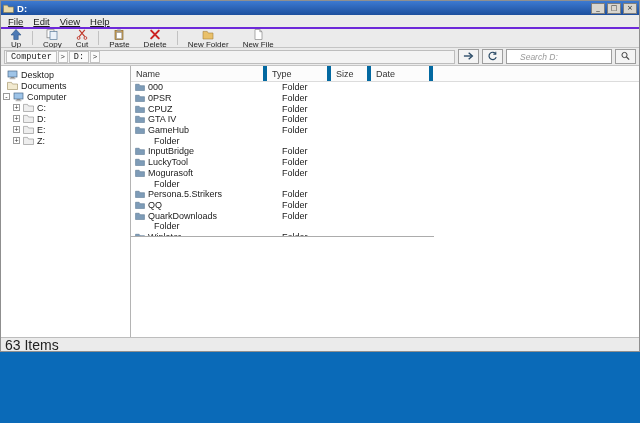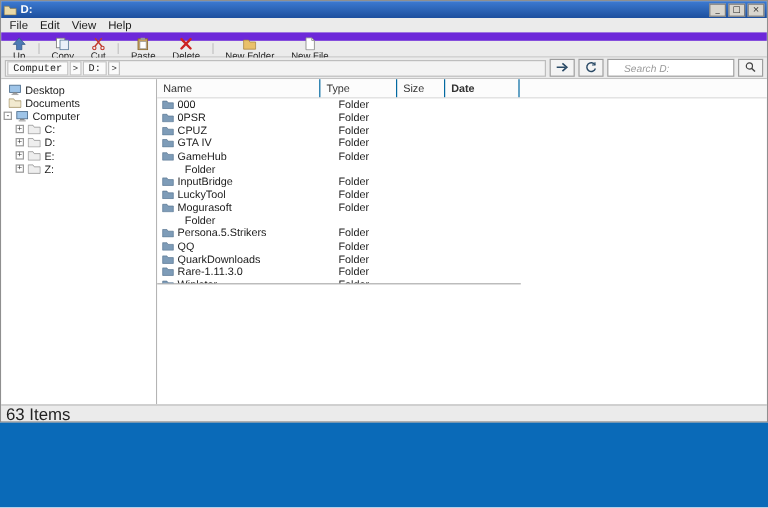--- a/index.html
+++ b/index.html
@@ -23,25 +23,25 @@
   .winbtn {
     width:14px; height:11px; background:#d9d6cf; border:1px solid #7e7e7e;
     font-size:7px; line-height:1; display:flex; align-items:center; justify-content:center;
     color:#222; font-family:"DejaVu Sans", sans-serif; cursor:default;
   }
   
   .menubar {
     height:12px; flex:0 0 12px; display:flex; align-items:center;
     padding-left:2px; font-size:9.5px; color:#1a1a1a; background:#ebebeb;
   }
-  .menu-item { padding:0 5px; }
+  .menu-item { padding:0 5px;text-decoration:underline; }
   
   .toolbar {
     height:21px; flex:0 0 21px; display:flex; align-items:stretch;
-    padding:0 2px; border-top:7px solid #6d28d9; border-bottom:1px solid #c4c4c4; background:#ebebeb;
+    padding:0 2px; border-top:2px solid #6d28d9; border-bottom:1px solid #c4c4c4; background:#ebebeb;
   }
   .tool-btn {
     display:flex; flex-direction:column; align-items:center; justify-content:center;
     padding:1px 7px 0 7px; color:#222; background:transparent; border:0;
   }
   .tool-btn svg { width:12px; height:11px; display:block; }
   .tool-label { font-size:8px; line-height:1; margin-top:1px; white-space:nowrap; }
   .tb-sep { width:1px; background:#c2c2c2; margin:2px 3px; }
   
   .addressbar {
@@ -82,22 +82,22 @@
   .tree-item.lvl0c { padding-left:2px; }
   .tree-item.lvl1 { padding-left:12px; }
   .expander {
     width:7px; height:7px; flex:0 0 7px; border:1px solid #9a9a9a; background:#fff;
     font-size:7px; line-height:1; color:#333; display:flex; align-items:center; justify-content:center;
   }
   .tree-icon { width:11px; height:10px; flex:0 0 11px; display:flex; align-items:center; }
   .tree-label { white-space:nowrap; }
   .list-panel { flex:1; background:#fff; display:flex; flex-direction:column; font-size:9px; color:#1a1a1a; min-width:0; }
   .list-header { height:16px; flex:0 0 16px; display:flex; align-items:stretch; background:#fcfcfc; border-bottom:1px solid #dcdcdc; }
-  .col { border-right:1px solid #0369a1; padding-left:5px; display:flex; align-items:center; color:#333; }
-  .col.c-name { width:136px; } .col.c-type { width:64px; } .col.c-size { width:40px; } .col.c-date { width:62px;font-weight:bold; }
+  .col { border-right:4px solid #0369a1; padding-left:5px; display:flex; align-items:center; color:#333; }
+  .col.c-name { width:136px; } .col.c-type { width:64px; } .col.c-size { width:40px; } .col.c-date { width:62px; }
   .rows { height:155px; width:303px; overflow:hidden; border-bottom:1px solid #acacac; }
   .file-row { height:10.7px; display:flex; align-items:center; }
   .cell { white-space:nowrap; overflow:hidden; }
   .cell.name { width:136px; display:flex; align-items:center; gap:3px; padding-left:4px; }
   .cell.name svg { width:10px; height:8px; flex:0 0 10px; }
   .cell.type { width:64px; padding-left:5px;margin-left:18px; }
   .cell.size { width:40px; padding-left:5px; }
   .cell.date { width:62px; padding-left:5px; }
   
   .statusbar {
@@ -431,26 +431,20 @@
       <svg viewBox="0 0 11 9">
                   <path d="M0.5 2 L0.5 8.5 L10.5 8.5 L10.5 3 L5.5 3 L4.5 1.4 L0.5 1.4 Z" fill="#7e9cb8" stroke="#52708c" stroke-width="0.6"></path>
                 </svg>
       <span class="name-text">QuarkDownloads</span>
     </span>
     <span class="cell type">Folder</span>
     <span class="cell size"></span>
     <span class="cell date"></span>
   </div>
             <div class="file-row">
-    <span class="cell name">
-      <svg viewBox="0 0 11 9">
-                  <path d="M0.5 2 L0.5 8.5 L10.5 8.5 L10.5 3 L5.5 3 L4.5 1.4 L0.5 1.4 Z" fill="#7e9cb8" stroke="#52708c" stroke-width="0.6"></path>
-                </svg>
-      <span class="name-text">Rare-1.11.3.0</span>
-    </span>
     <span class="cell type">Folder</span>
     <span class="cell size"></span>
     <span class="cell date"></span>
   </div>
             <div class="file-row">
     <span class="cell name">
       <svg viewBox="0 0 11 9">
                   <path d="M0.5 2 L0.5 8.5 L10.5 8.5 L10.5 3 L5.5 3 L4.5 1.4 L0.5 1.4 Z" fill="#7e9cb8" stroke="#52708c" stroke-width="0.6"></path>
                 </svg>
       <span class="name-text">Winlator</span>

